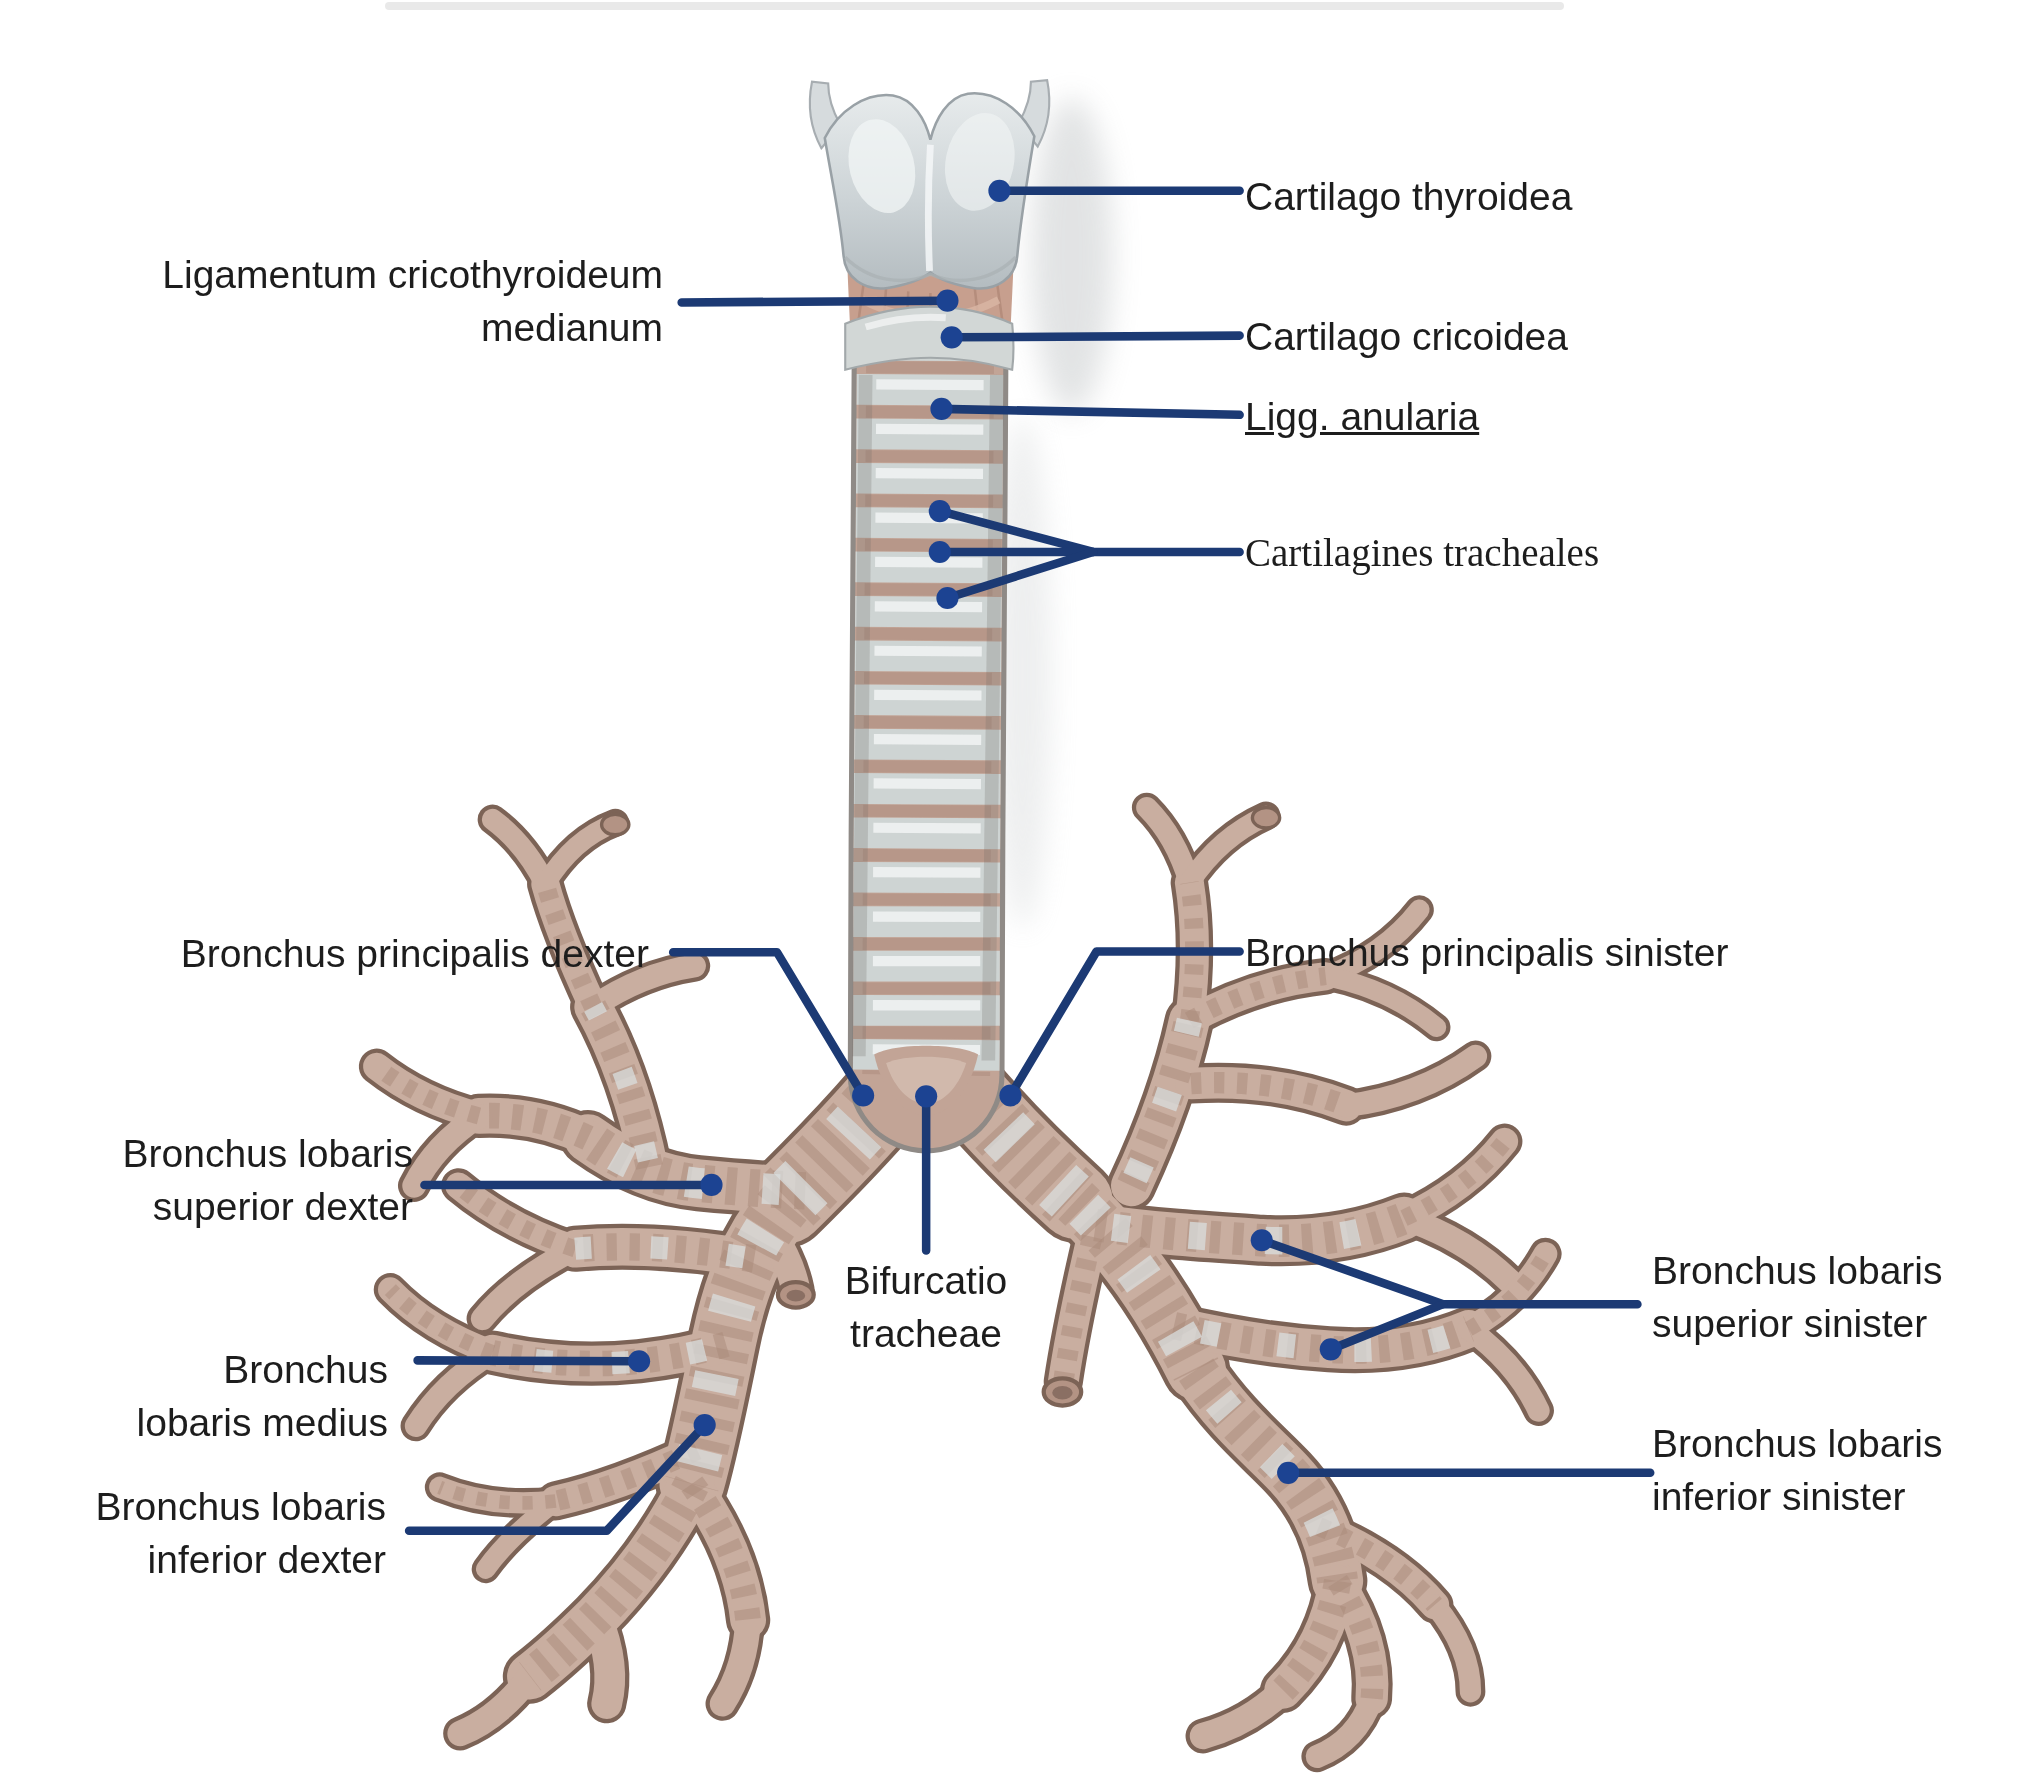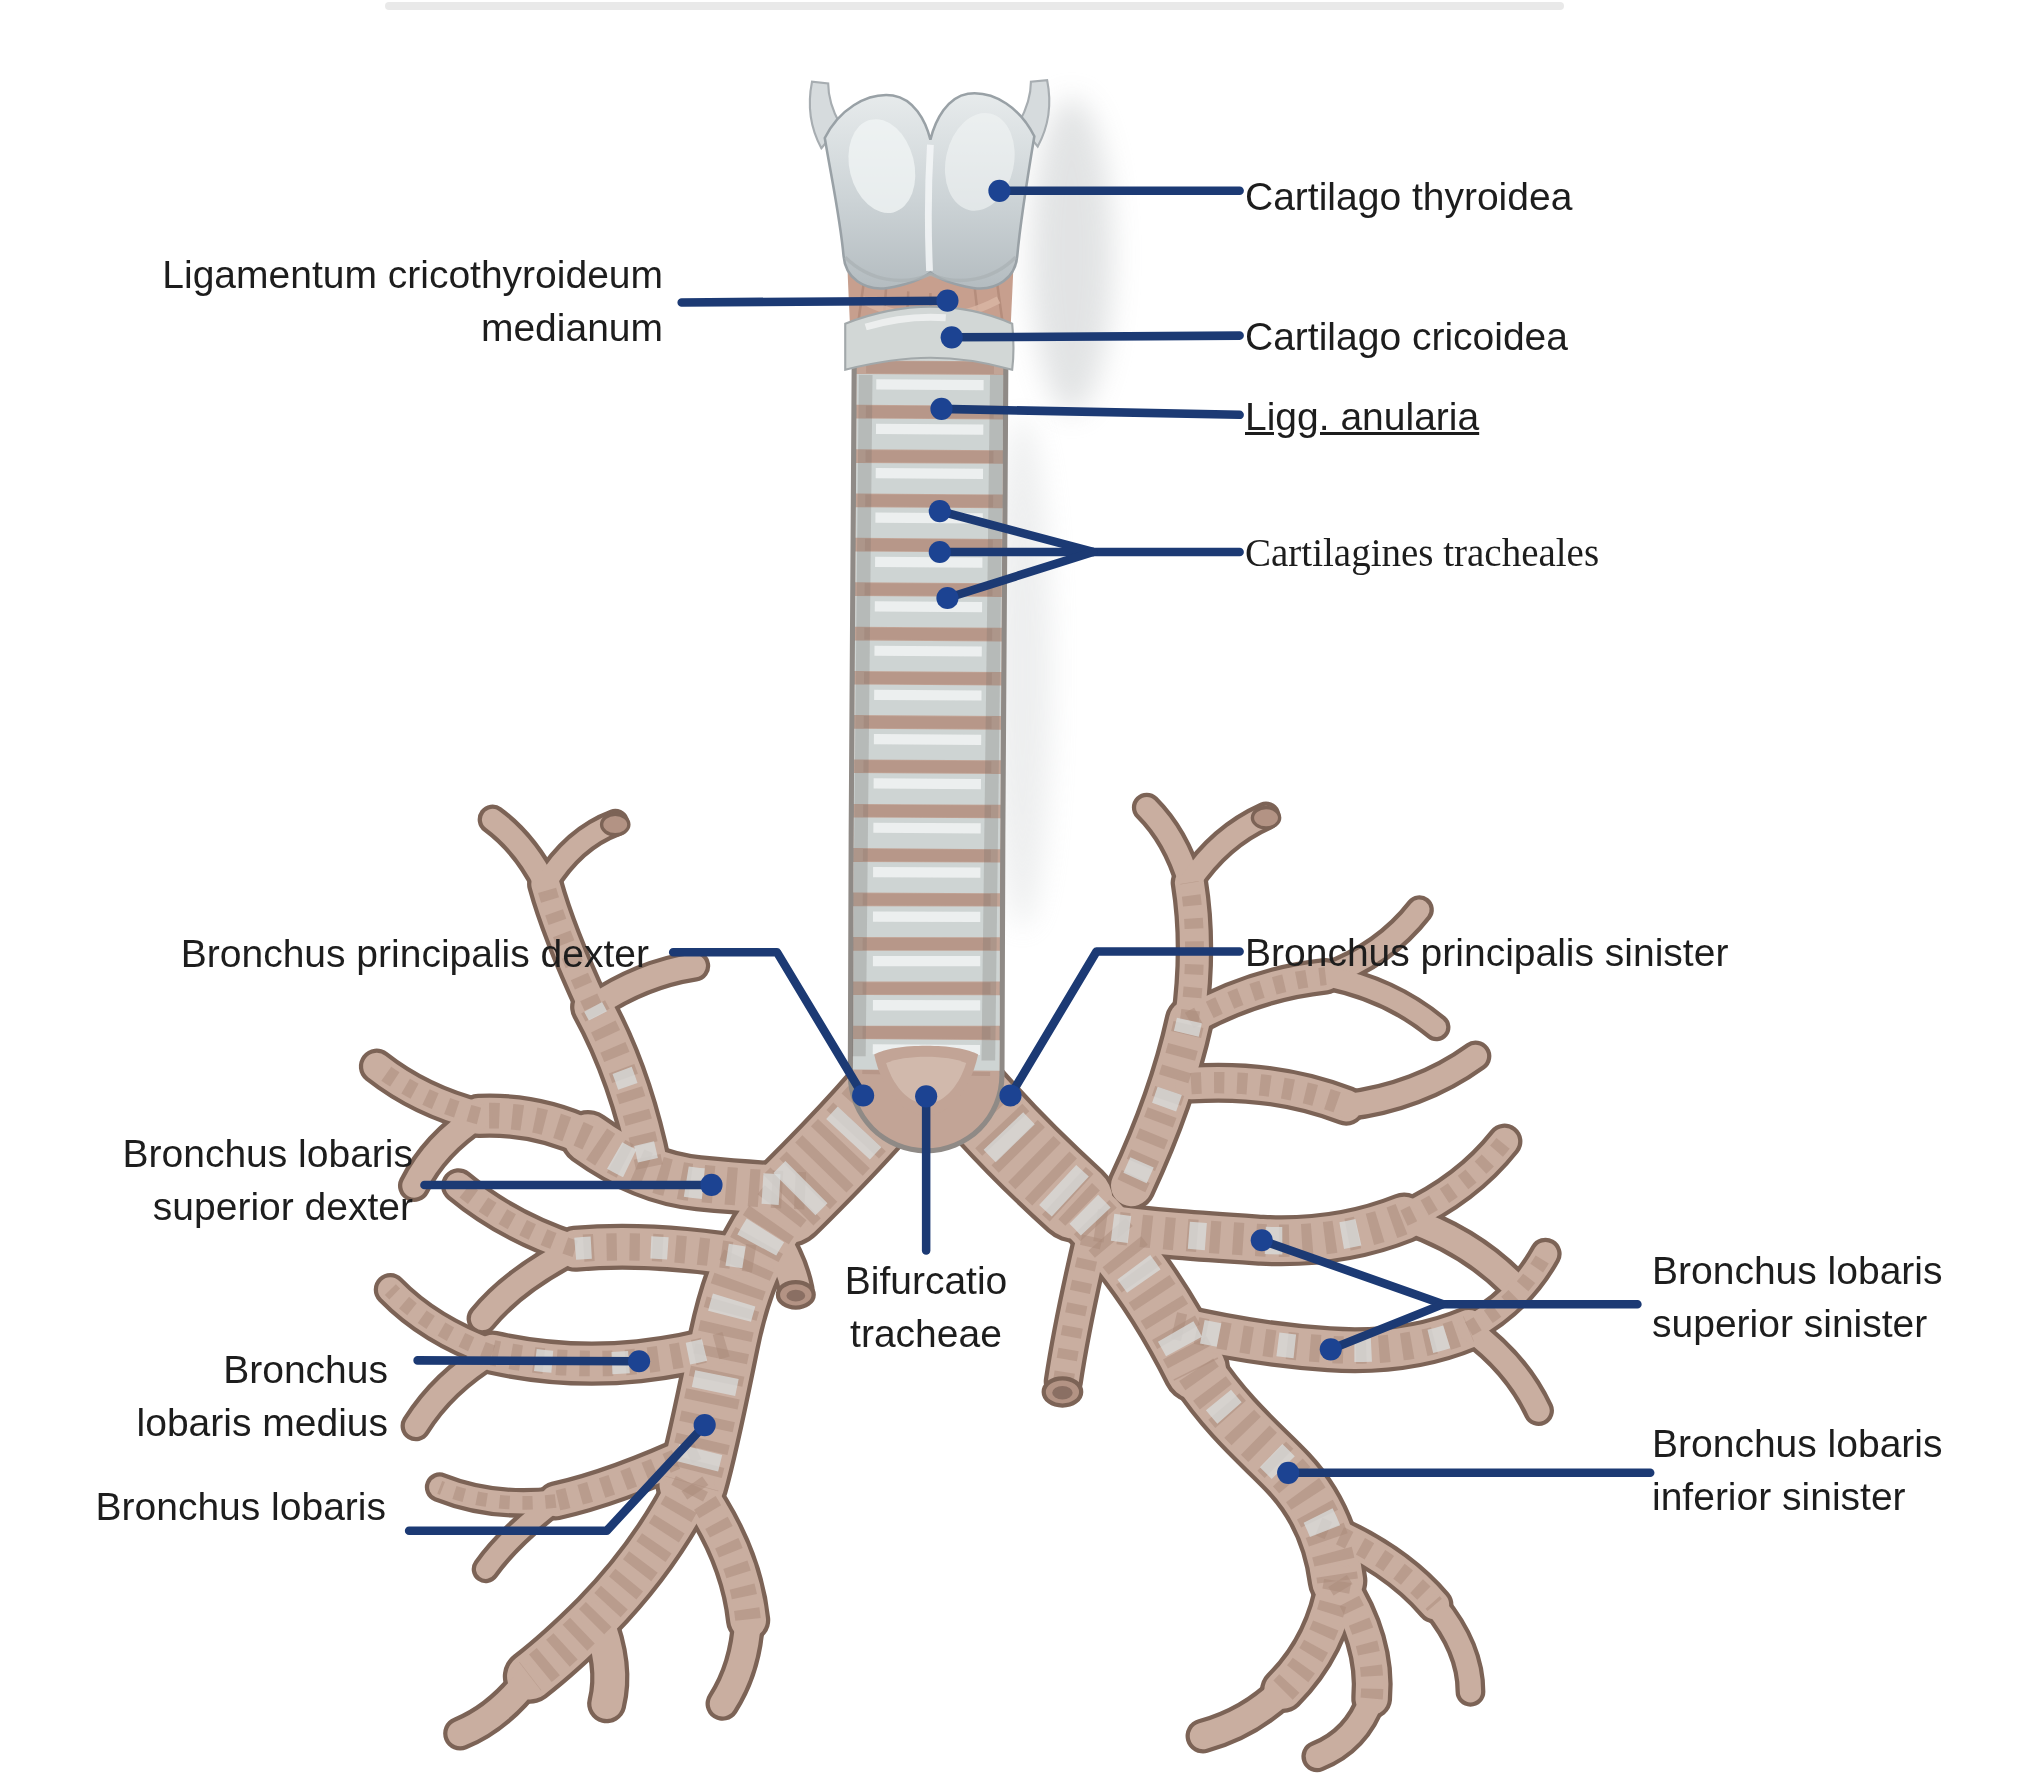--- a/index.html
+++ b/index.html
@@ -374,20 +374,21 @@
       <div class="label align-right" style="top: 1127px; right: 1625px;">
         <div class="label-line">Bronchus lobaris</div>
         <div class="label-line">superior dexter</div>
       </div>
       <div class="label align-right" style="top: 1320px; right: 1650px; margin-top: 23px;">
         <div class="label-line">Bronchus</div>
         <div class="label-line">lobaris medius</div>
       </div>
       <div class="label align-right" style="top: 1480px; right: 1652px;">
         <div class="label-line">Bronchus lobaris</div>
+        <div class="label-line">inferior dexter</div>
       </div>
       <div class="label align-left" style="top: 1244px; left: 1652px;">
         <div class="label-line">Bronchus lobaris</div>
         <div class="label-line">superior sinister</div>
       </div>
       <div class="label align-left" style="top: 1417px; left: 1652px;">
         <div class="label-line">Bronchus lobaris</div>
         <div class="label-line">inferior sinister</div>
       </div>
     </div>

